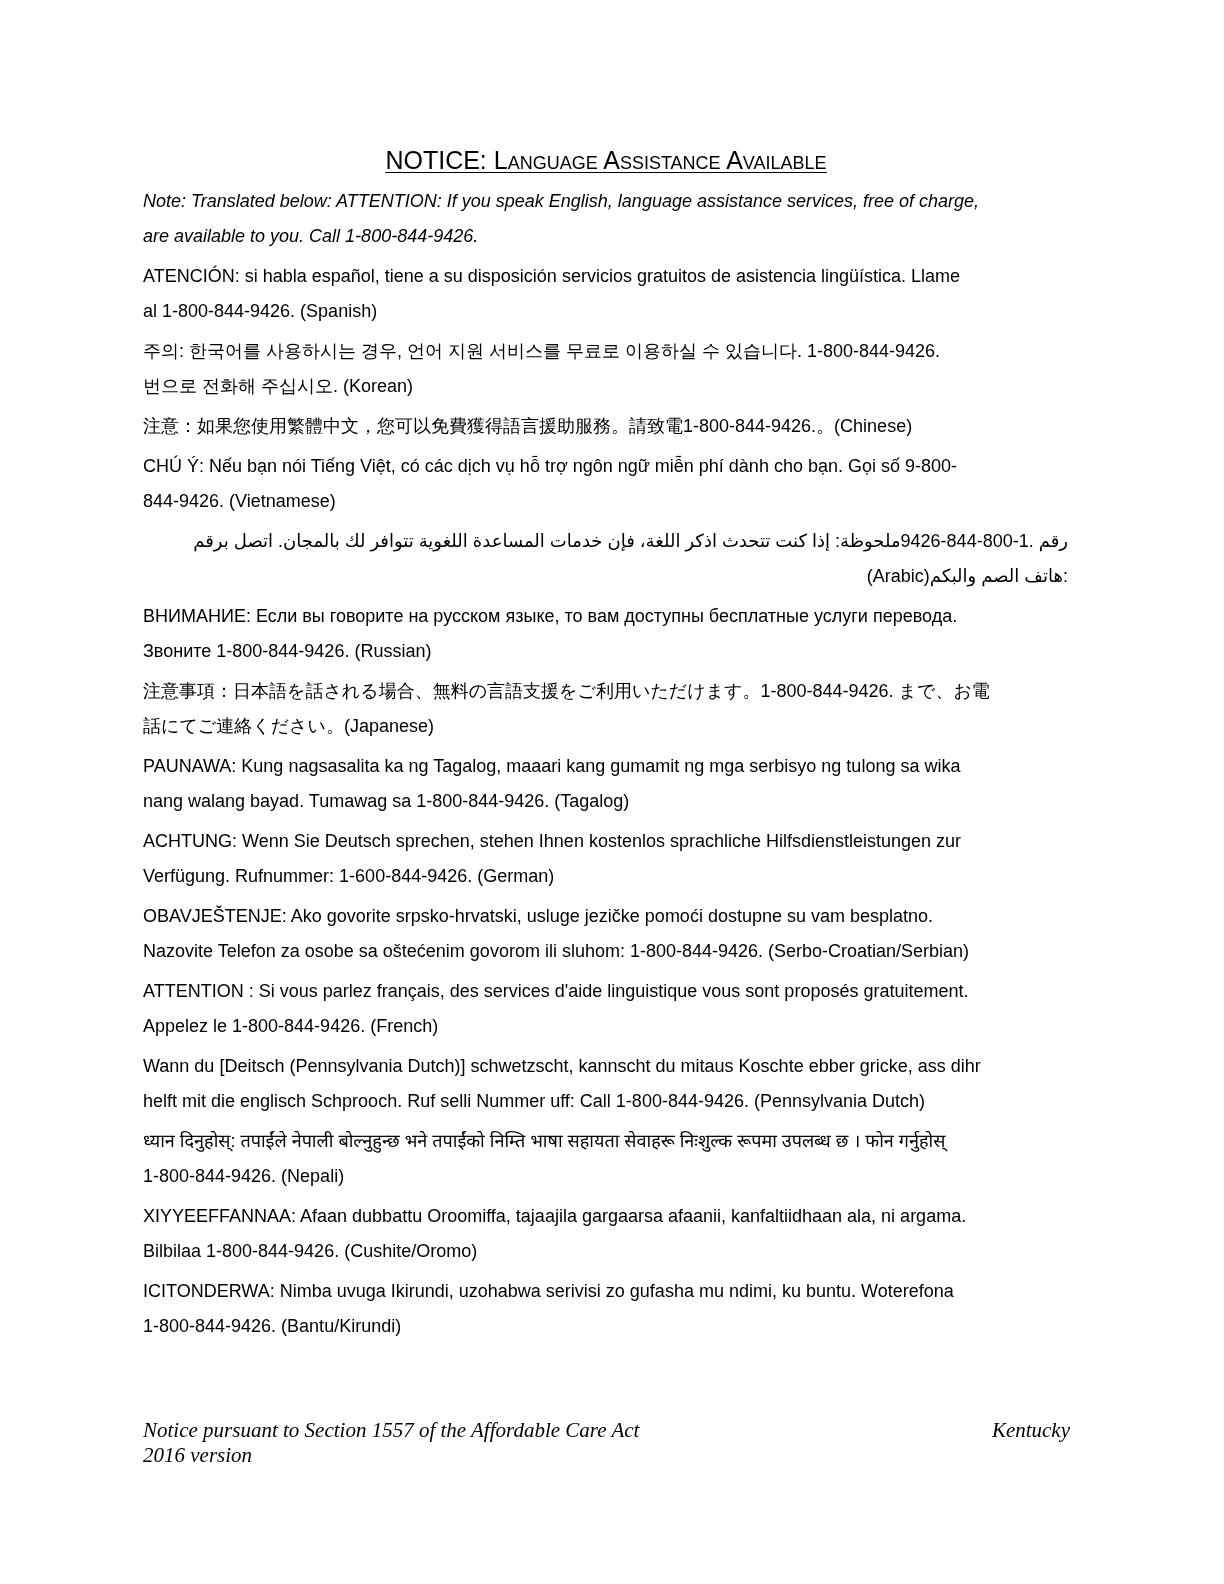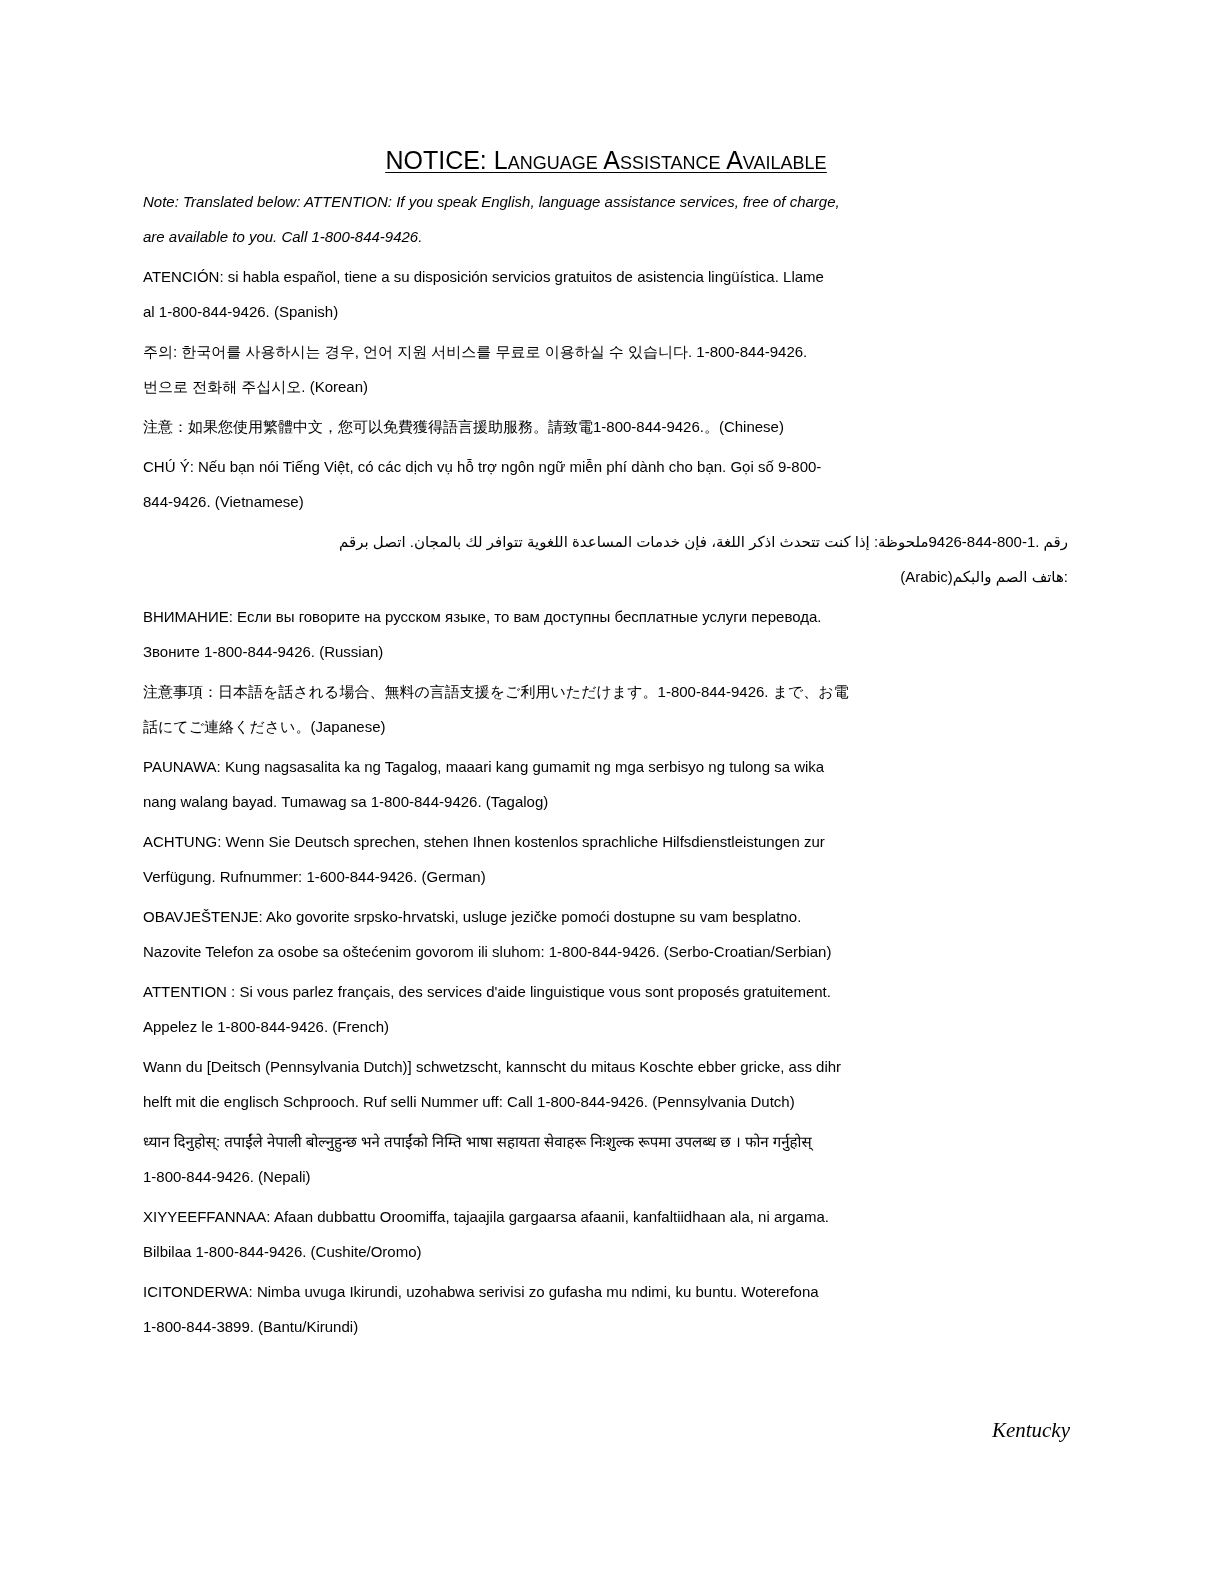--- a/index.html
+++ b/index.html
@@ -30,21 +30,21 @@
       text-decoration-thickness: 1px;
     }
     .sc { font-variant: small-caps; }
     .content {
       position: absolute;
       top: 184px;
       left: 143px;
       width: 935px;
     }
     .para {
-      font-size: 15px;
+      font-size: 18px;
       line-height: 35px;
       margin: 0 0 5px 0;
       white-space: normal;
     }
     .para .line { display: block; white-space: nowrap; }
     .note { font-style: italic; }
     .arabic .line { direction: ltr; unicode-bidi: plaintext; }
     .arabic .line.l1 { text-align: right; padding-right: 10px; }
     .arabic .line.l2 { text-align: right; padding-right: 10px; }
     .footer {
@@ -122,19 +122,23 @@
   <p class="para">
     <span class="line">ध्यान दिनुहोस्: तपाईंले नेपाली बोल्नुहुन्छ भने तपाईंको निम्ति भाषा सहायता सेवाहरू निःशुल्क रूपमा उपलब्ध छ । फोन गर्नुहोस्</span>
     <span class="line">1-800-844-9426. (Nepali)</span>
   </p>
   <p class="para">
     <span class="line">XIYYEEFFANNAA: Afaan dubbattu Oroomiffa, tajaajila gargaarsa afaanii, kanfaltiidhaan ala, ni argama.</span>
     <span class="line">Bilbilaa 1-800-844-9426. (Cushite/Oromo)</span>
   </p>
   <p class="para">
     <span class="line">ICITONDERWA:  Nimba uvuga Ikirundi, uzohabwa serivisi zo gufasha mu ndimi, ku buntu.  Woterefona</span>
-    <span class="line">1-800-844-3899. (Bantu/Kirundi)</span>
+    <span class="line">1-800-844-9426. (Bantu/Kirundi)</span>
   </p>
 </div>
 
 <div class="footer">
+  <div class="footer-left">
+    <div>Notice pursuant to Section 1557 of the Affordable Care Act</div>
+    <div>2016 version</div>
+  </div>
   <div class="footer-right">Kentucky</div>
 </div>
 
 </body></html>

